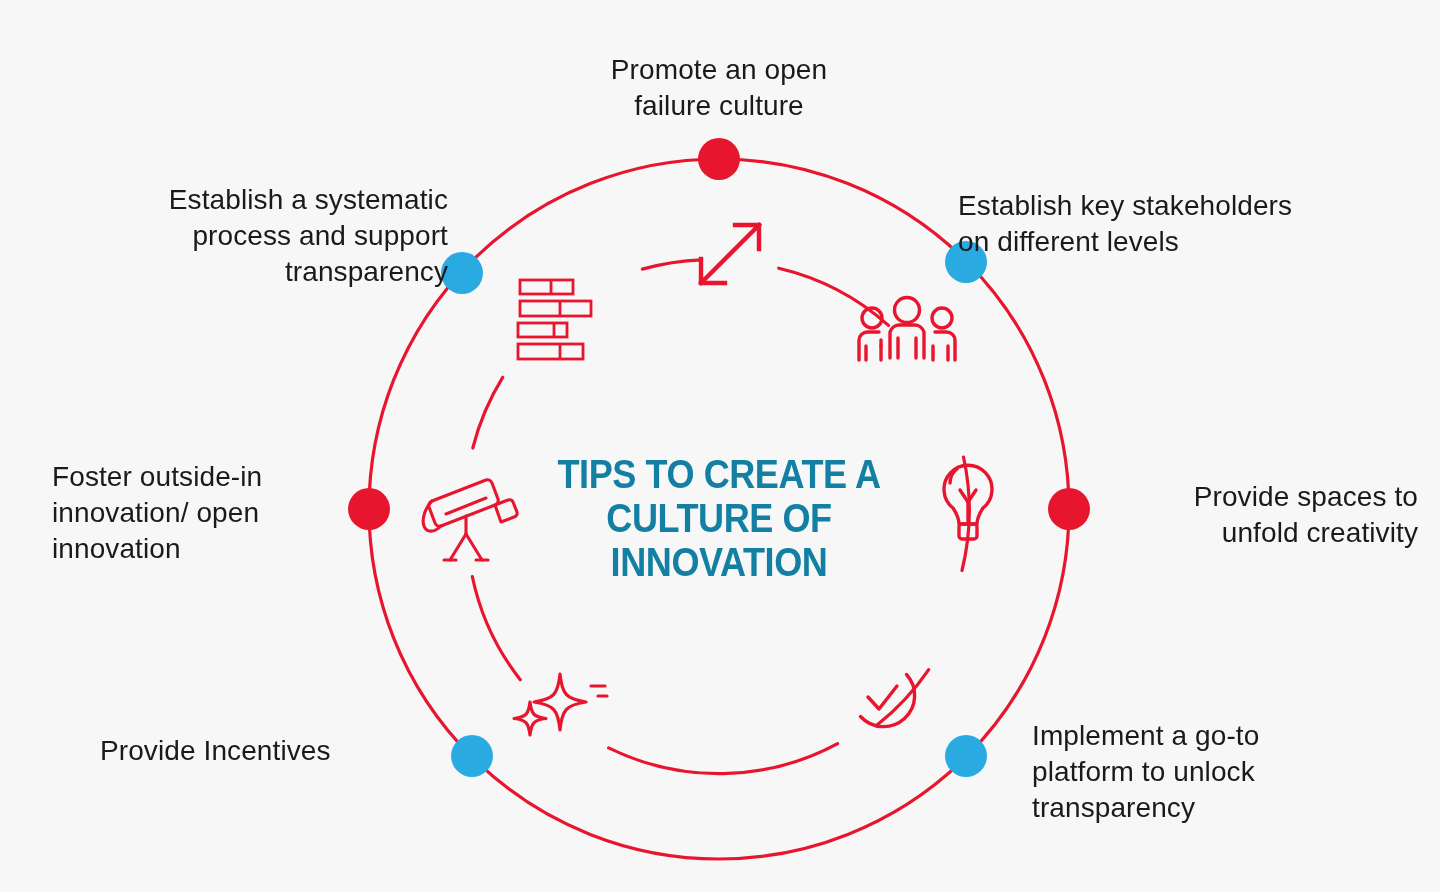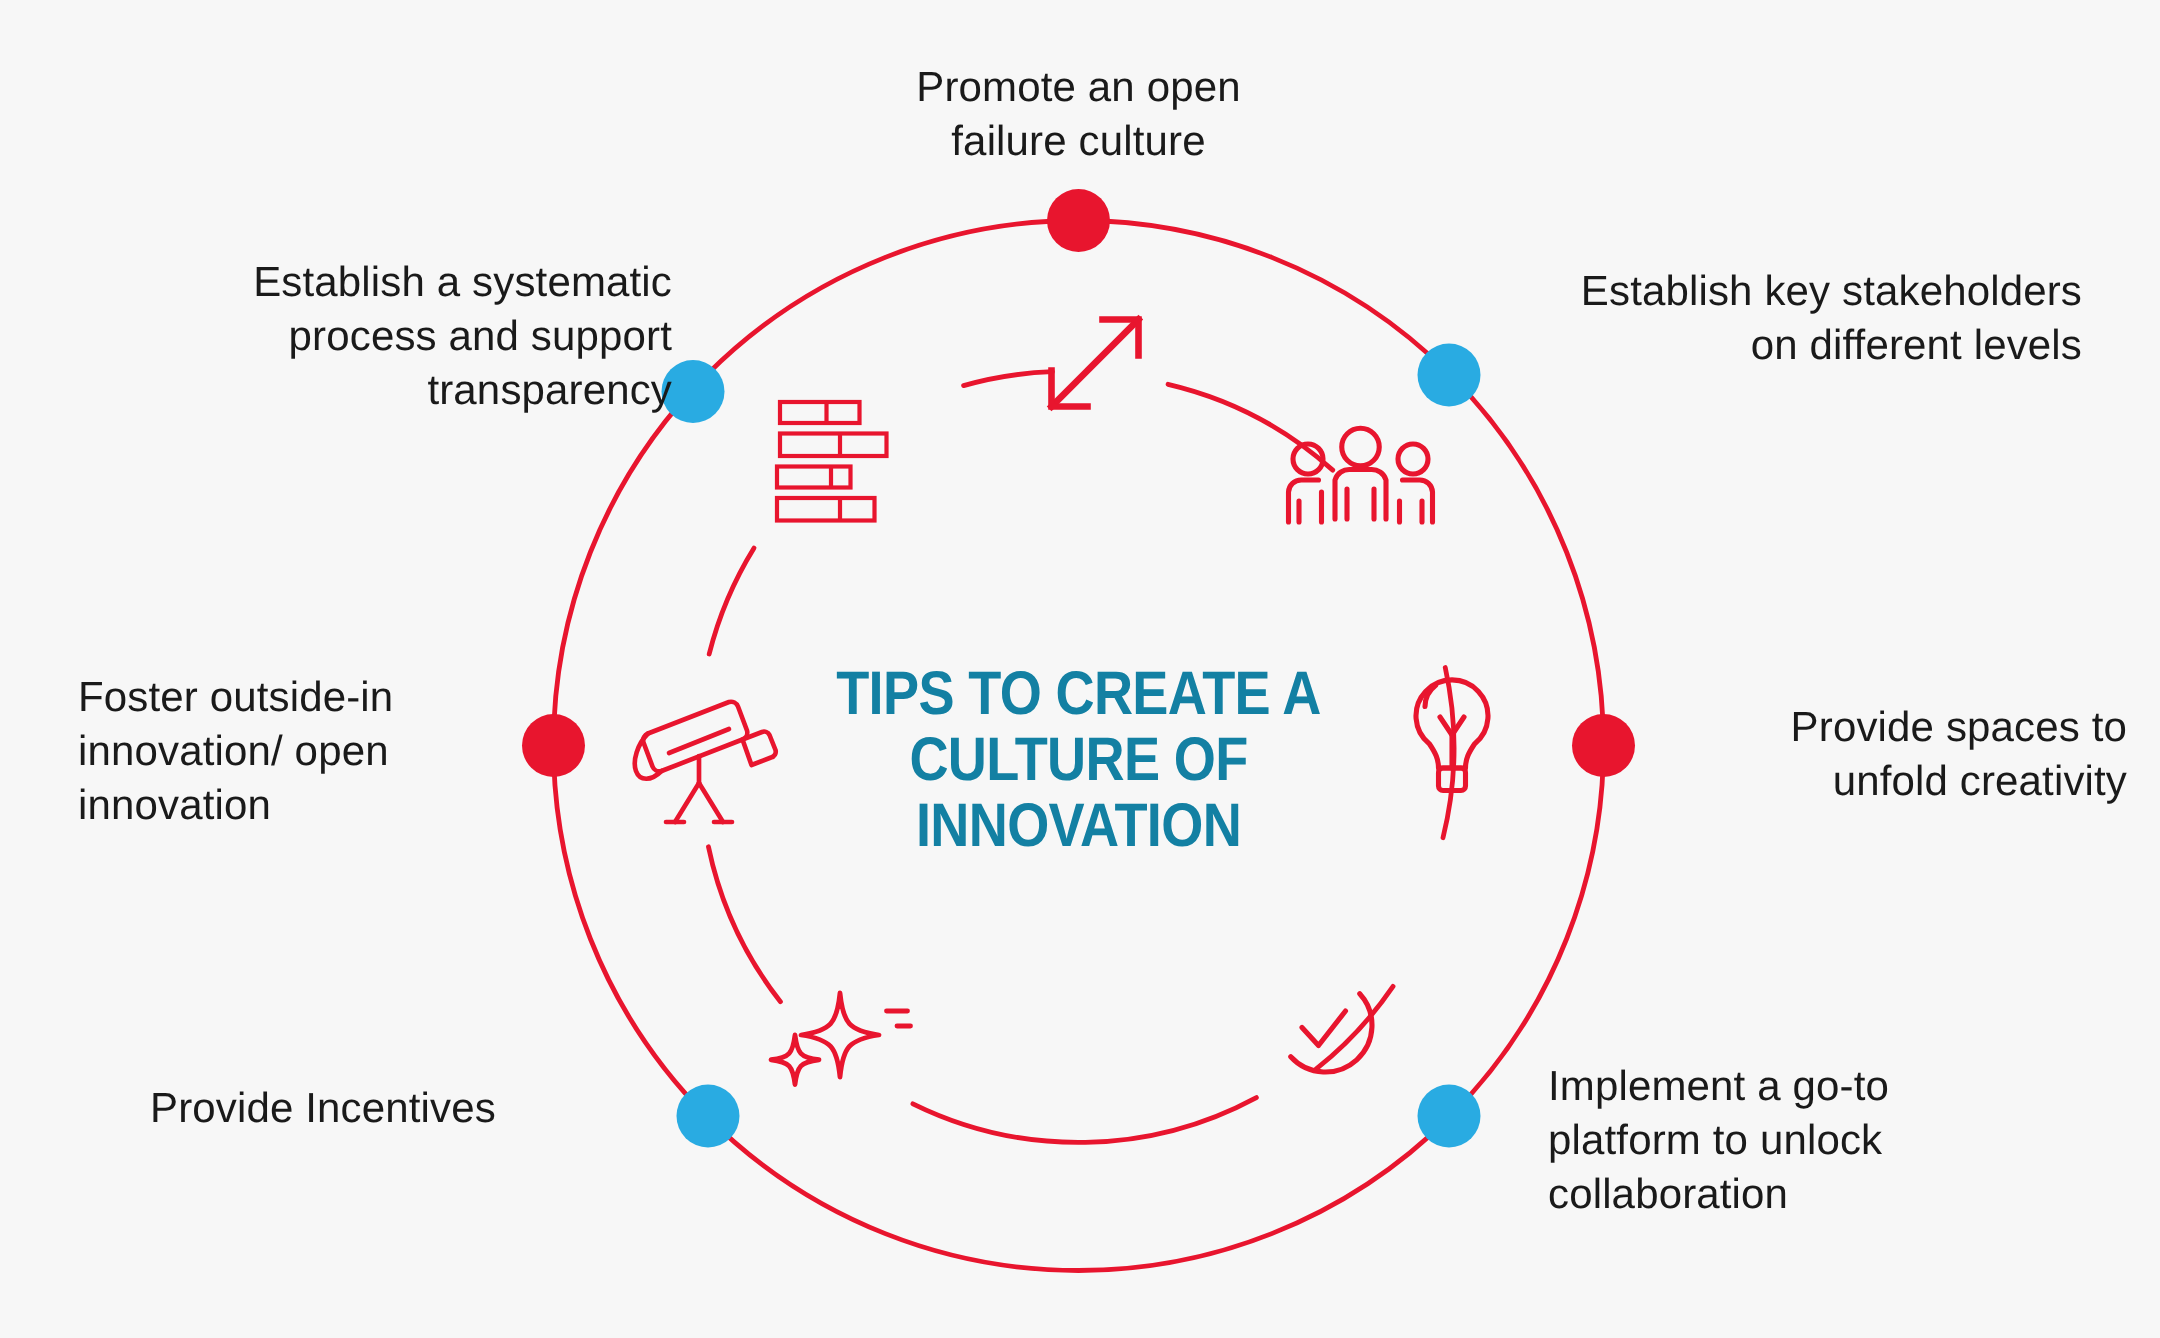--- a/index.html
+++ b/index.html
@@ -16,21 +16,21 @@
   }
   #infographic {
     position: absolute;
     left: 0;
     top: 0;
     width: 1440px;
     height: 892px;
   }
   .stage {
     position: absolute;
-    left: 0; top: 4px;
+    left: 0; top: 16px;
     width: 1440px;
     height: 732px;
   }
   svg.canvas {
     position: absolute;
     left: 0; top: 0;
     width: 1440px;
     height: 892px;
     display: block;
   }
@@ -38,21 +38,21 @@
     position: absolute;
     font-family: "Liberation Sans", sans-serif;
     font-size: 28px;
     line-height: 1.28;
     color: #1a1a1a;
     font-weight: 400;
     letter-spacing: 0.1px;
     white-space: pre-line;
   }
   .lbl-top        { width: 420px; text-align: center; left: 509px;  top: 36px; }
-  .lbl-topright   { width: 430px; text-align: right; left: 958px;  top: 172px; }
+  .lbl-topright   { width: 430px; text-align: left; left: 958px;  top: 172px; }
   .lbl-right      { width: 300px; text-align: right;   left: 1118px; top: 463px; }
   .lbl-bottomright{ width: 330px; text-align: left;   left: 1032px; top: 702px; }
   .lbl-bottom     { width: 320px; text-align: left;  left: 100px;  top: 717px; }
   .lbl-left       { width: 290px; text-align: left; left: 52px;   top: 443px; }
   .lbl-topleft    { width: 360px; text-align: right; left: 88px;   top: 166px; }
 
   .center-title {
     position: absolute;
     left: 499px;
     top: 437px;
@@ -185,21 +185,21 @@
 failure culture</div>
 
     <div class="node-label lbl-topright">Establish key stakeholders
 on different levels</div>
 
     <div class="node-label lbl-right">Provide spaces to
 unfold creativity</div>
 
     <div class="node-label lbl-bottomright">Implement a go-to
 platform to unlock
-collaboration</div>
+transparency</div>
 
     <div class="node-label lbl-bottom">Provide Incentives</div>
 
     <div class="node-label lbl-left">Foster outside-in
 innovation/ open
 innovation</div>
 
     <div class="node-label lbl-topleft">Establish a systematic
 process and support
 transparency</div>

